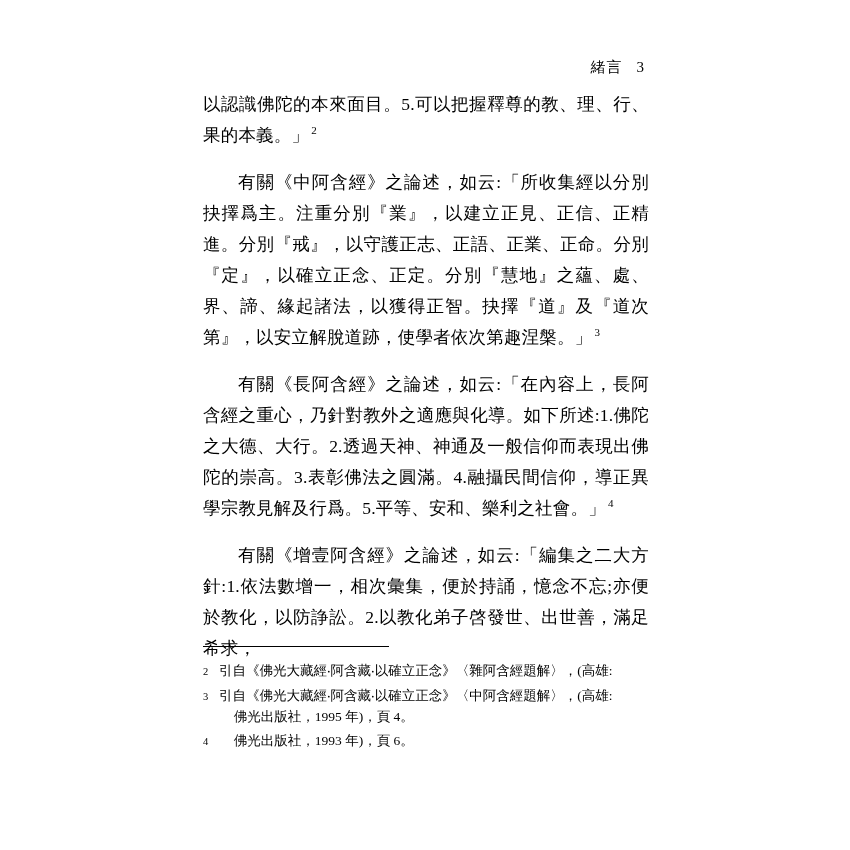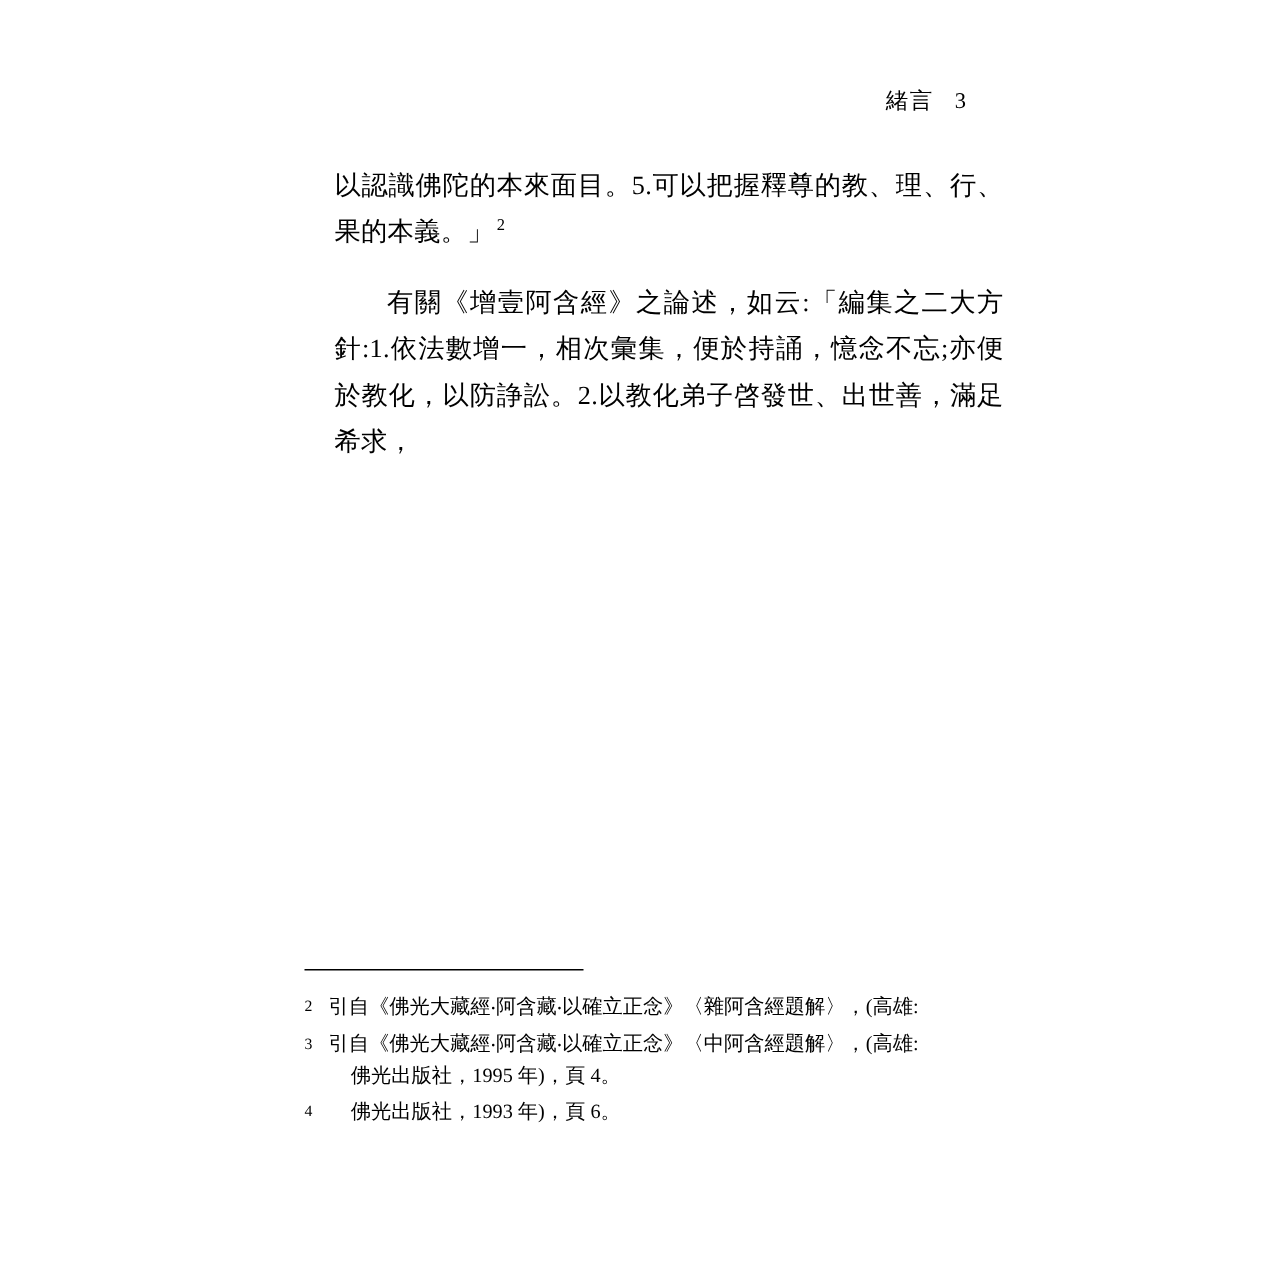--- a/index.html
+++ b/index.html
@@ -28,23 +28,22 @@
     letter-spacing: 1px;
     white-space: nowrap;
   }
   .header .folio {
     margin-left: 14px;
     font-family: "Liberation Serif", serif;
   }
   .body-col {
     position: absolute;
     left: 203px;
-    top: 108px;
+    top: 89px;
     width: 446px;
-    margin-left: 20px;
   }
   p.para {
     margin: 0 0 16px 0;
     font-size: 17.5px;
     line-height: 31px;
     text-align: justify;
     text-justify: inter-ideograph;
     letter-spacing: 0.2px;
   }
   p.para.indent {
@@ -101,21 +100,23 @@
 <div class="page">
 
   <div class="header">
     <span>緒言</span><span class="folio">3</span>
   </div>
 
   <div class="body-col">
 
     <p class="para"><span>以認識佛陀的本來面目。5.可以把握釋尊的教、理、行、果的本義。」</span><sup>2</sup></p>
 
+    <p class="para indent"><span>有關《中阿含經》之論述，如云:「所收集經以分別抉擇爲主。注重分別『業』，以建立正見、正信、正精進。分別『戒』，以守護正志、正語、正業、正命。分別『定』，以確立正念、正定。分別『慧地』之蘊、處、界、諦、緣起諸法，以獲得正智。抉擇『道』及『道次第』，以安立解脫道跡，使學者依次第趣涅槃。」</span><sup>3</sup></p>
 
+    <p class="para indent"><span>有關《長阿含經》之論述，如云:「在內容上，長阿含經之重心，乃針對教外之適應與化導。如下所述:1.佛陀之大德、大行。2.透過天神、神通及一般信仰而表現出佛陀的崇高。3.表彰佛法之圓滿。4.融攝民間信仰，導正異學宗教見解及行爲。5.平等、安和、樂利之社會。」</span><sup>4</sup></p>
 
     <p class="para indent"><span>有關《增壹阿含經》之論述，如云:「編集之二大方針:1.依法數增一，相次彙集，便於持誦，憶念不忘;亦便於教化，以防諍訟。2.以教化弟子啓發世、出世善，滿足希求，</span></p>
 
   </div>
 
   <div class="rule"></div>
 
   <div class="footnotes">
 
     <div class="fn">

